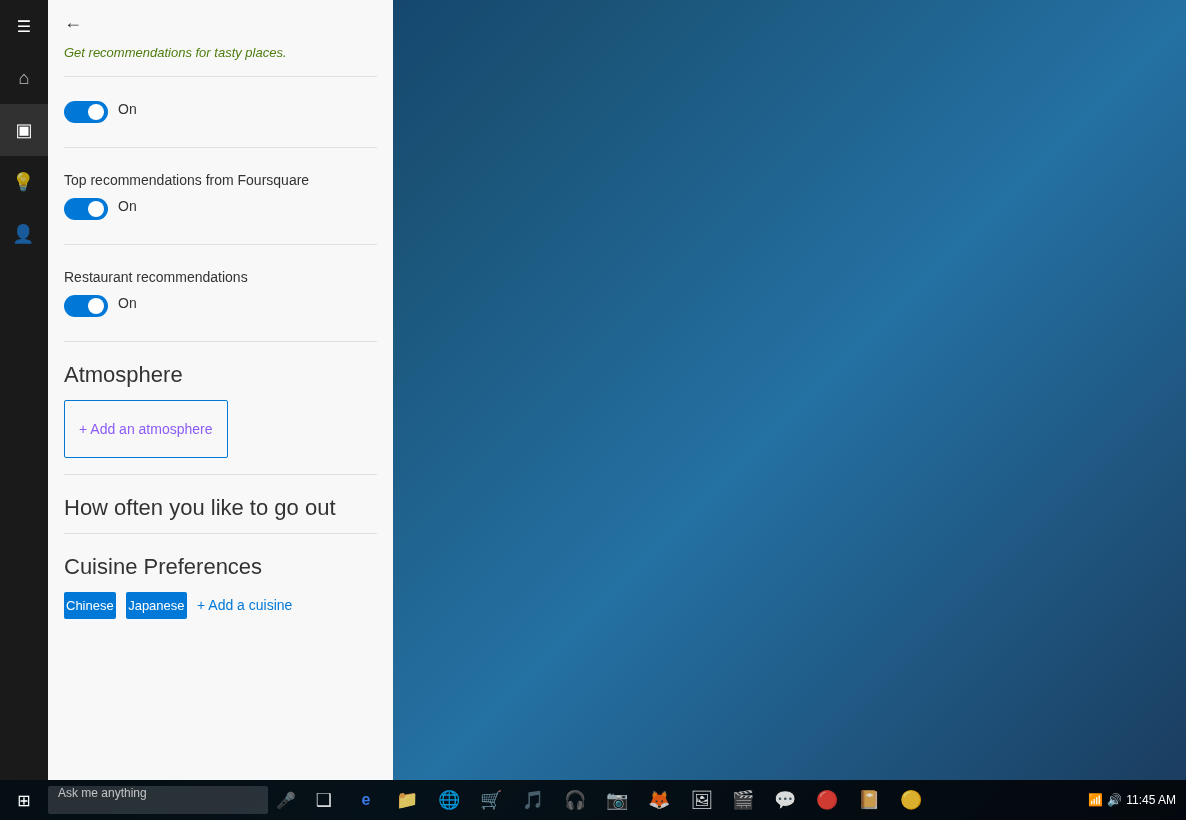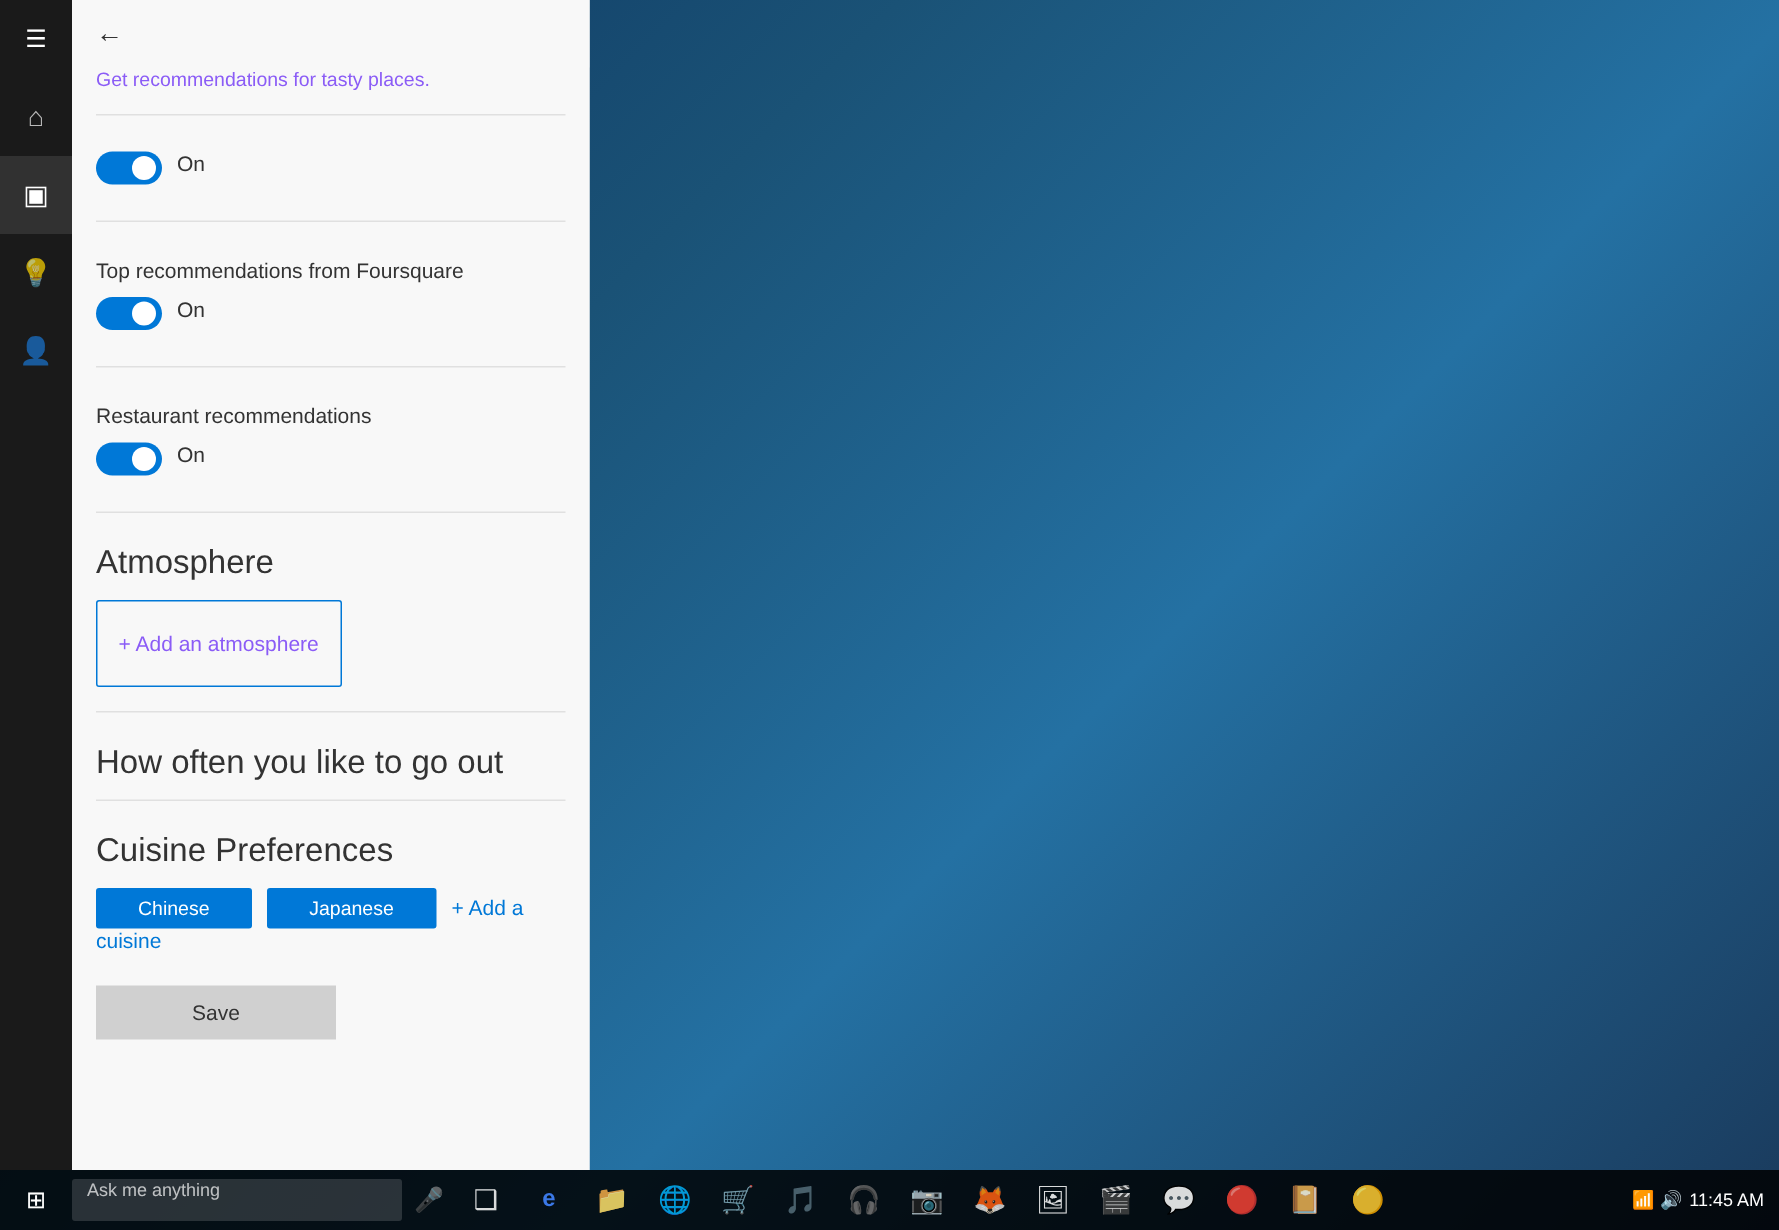--- a/index.html
+++ b/index.html
@@ -166,22 +166,23 @@
       cursor: pointer;
       margin-right: 8px;
     }
 
     .content-inner {
       padding: 0 16px;
     }
 
     .subtitle-text {
       font-size: 13px;
-      color: #8b5cf6;
+      color: #4d7c0f;
       margin-bottom: 16px;
+      font-style: italic;
     }
 
     .divider {
       height: 1px;
       background: #e0e0e0;
       margin: 8px 0;
     }
 
     
     .toggle-row {
@@ -249,21 +250,21 @@
       border-radius: 2px;
       margin-bottom: 8px;
     }
 
     
     .tag {
       display: inline-block;
       background: #0078d7;
       color: white;
       font-size: 13px;
-      padding: 6px 28px;
+      padding: 6px 2px;
       border-radius: 2px;
       margin-right: 6px;
     }
 
     
     .save-btn {
       display: block;
       width: 160px;
       padding: 10px 0;
       background: #d0d0d0;
@@ -373,21 +374,20 @@
       <div class="cuisine-section">
         <div class="section-header">Cuisine Preferences</div>
         <div>
           <span class="tag">Chinese</span>
           <span class="tag">Japanese</span>
           <span style="color:#0078d7; font-size:14px; cursor:pointer;">+ Add a cuisine</span>
         </div>
       </div>
 
       
-      <button class="save-btn">Save</button>
 
     </div>
   </div>
 </div>
 
 <div class="taskbar">
   <div class="taskbar-start">
     <span>⊞</span>
   </div>
   <div class="taskbar-search">

